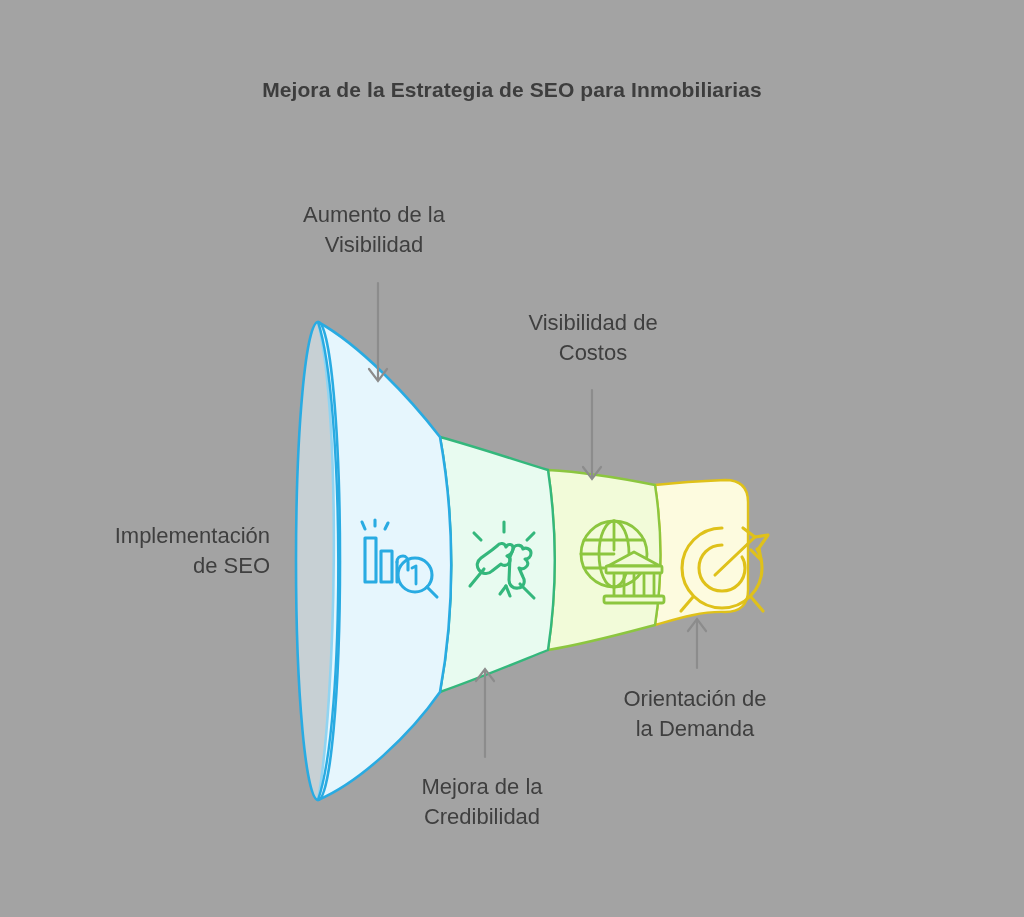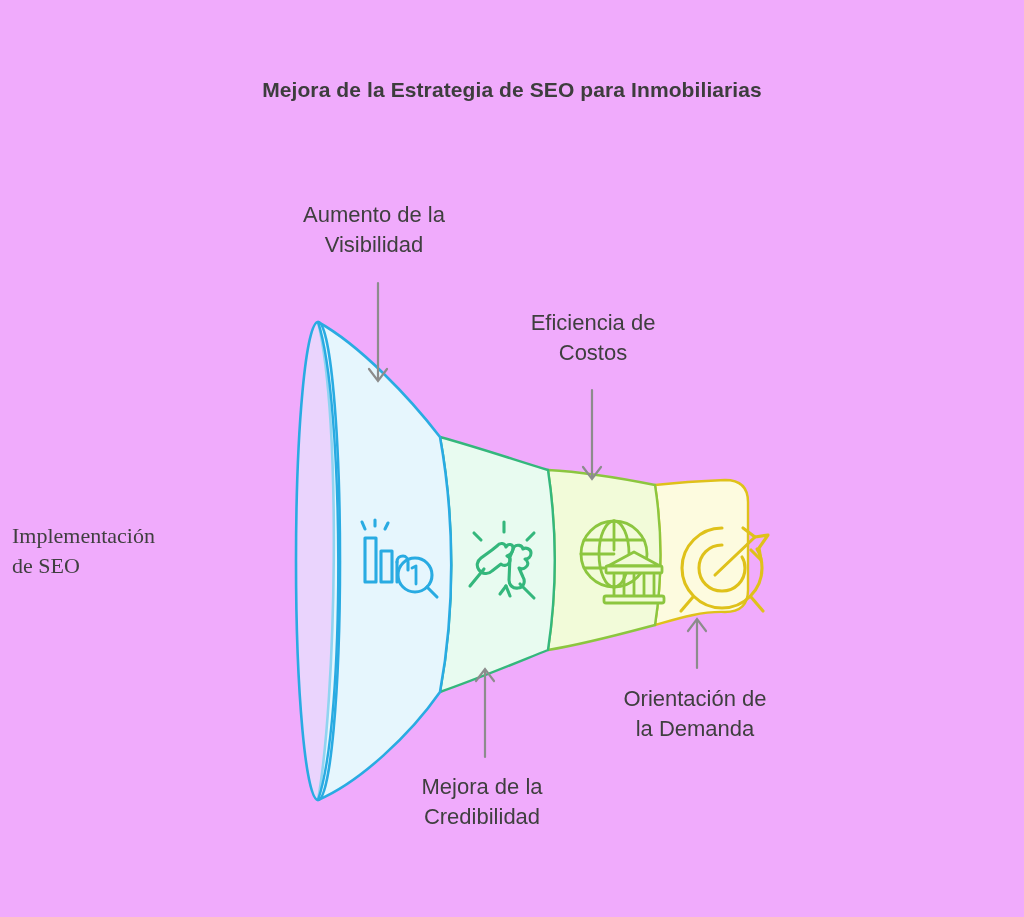--- a/index.html
+++ b/index.html
@@ -12,21 +12,21 @@
     width: 1024px;
     height: 917px;
     font-family: "Liberation Sans", sans-serif;
     -webkit-font-smoothing: antialiased;
     overflow: hidden;
   }
   #canvas {
     position: relative;
     width: 1024px;
     height: 917px;
-    background: #f0abfc;
+    background: #a3a3a3;
   }
   #diagram-title {
     position: absolute;
     left: 0;
     top: 78px;
     width: 1024px;
     text-align: center;
     font-size: 21px;
     font-weight: bold;
     color: #3d3d3d;
@@ -42,21 +42,21 @@
   }
   .callout {
     position: absolute;
     font-size: 22px;
     line-height: 1.35;
     color: #3f3f3f;
     white-space: pre-line;
   }
   .callout.c-top-1 { left: 246px; top: 200px; width: 256px; text-align: center; }
   .callout.c-top-2 { left: 470px; top: 308px; width: 246px; text-align: center; }
-  .callout.c-left  { left:  12px; top: 521px; width: 258px; text-align: left; font-family: Liberation Serif, serif; }
+  .callout.c-left  { left:  12px; top: 521px; width: 258px; text-align: right; }
   .callout.c-right { left: 792px; top: 504px; width: 228px; text-align: left; }
   .callout.c-bot-1 { left: 357px; top: 772px; width: 250px; text-align: center; }
   .callout.c-bot-2 { left: 573px; top: 684px; width: 244px; text-align: center; }
 </style>
 </head>
 <body>
 
 <div id="canvas">
 
   <div id="diagram-title">Mejora de la Estrategia de SEO para Inmobiliarias</div>
@@ -204,21 +204,21 @@
       <g>
         <line x1="697" y1="668" x2="697" y2="620"></line>
         <path d="M 688,631 L 697,619 L 706,631"></path>
       </g>
     </g>
   </svg>
 
   <div class="callout c-top-1">Aumento de la
 Visibilidad</div>
 
-  <div class="callout c-top-2">Eficiencia de
+  <div class="callout c-top-2">Visibilidad de
 Costos</div>
 
   <div class="callout c-left">Implementación
 de SEO</div>
 
 
   <div class="callout c-bot-2">Orientación de
 la Demanda</div>
 
   <div class="callout c-bot-1">Mejora de la

